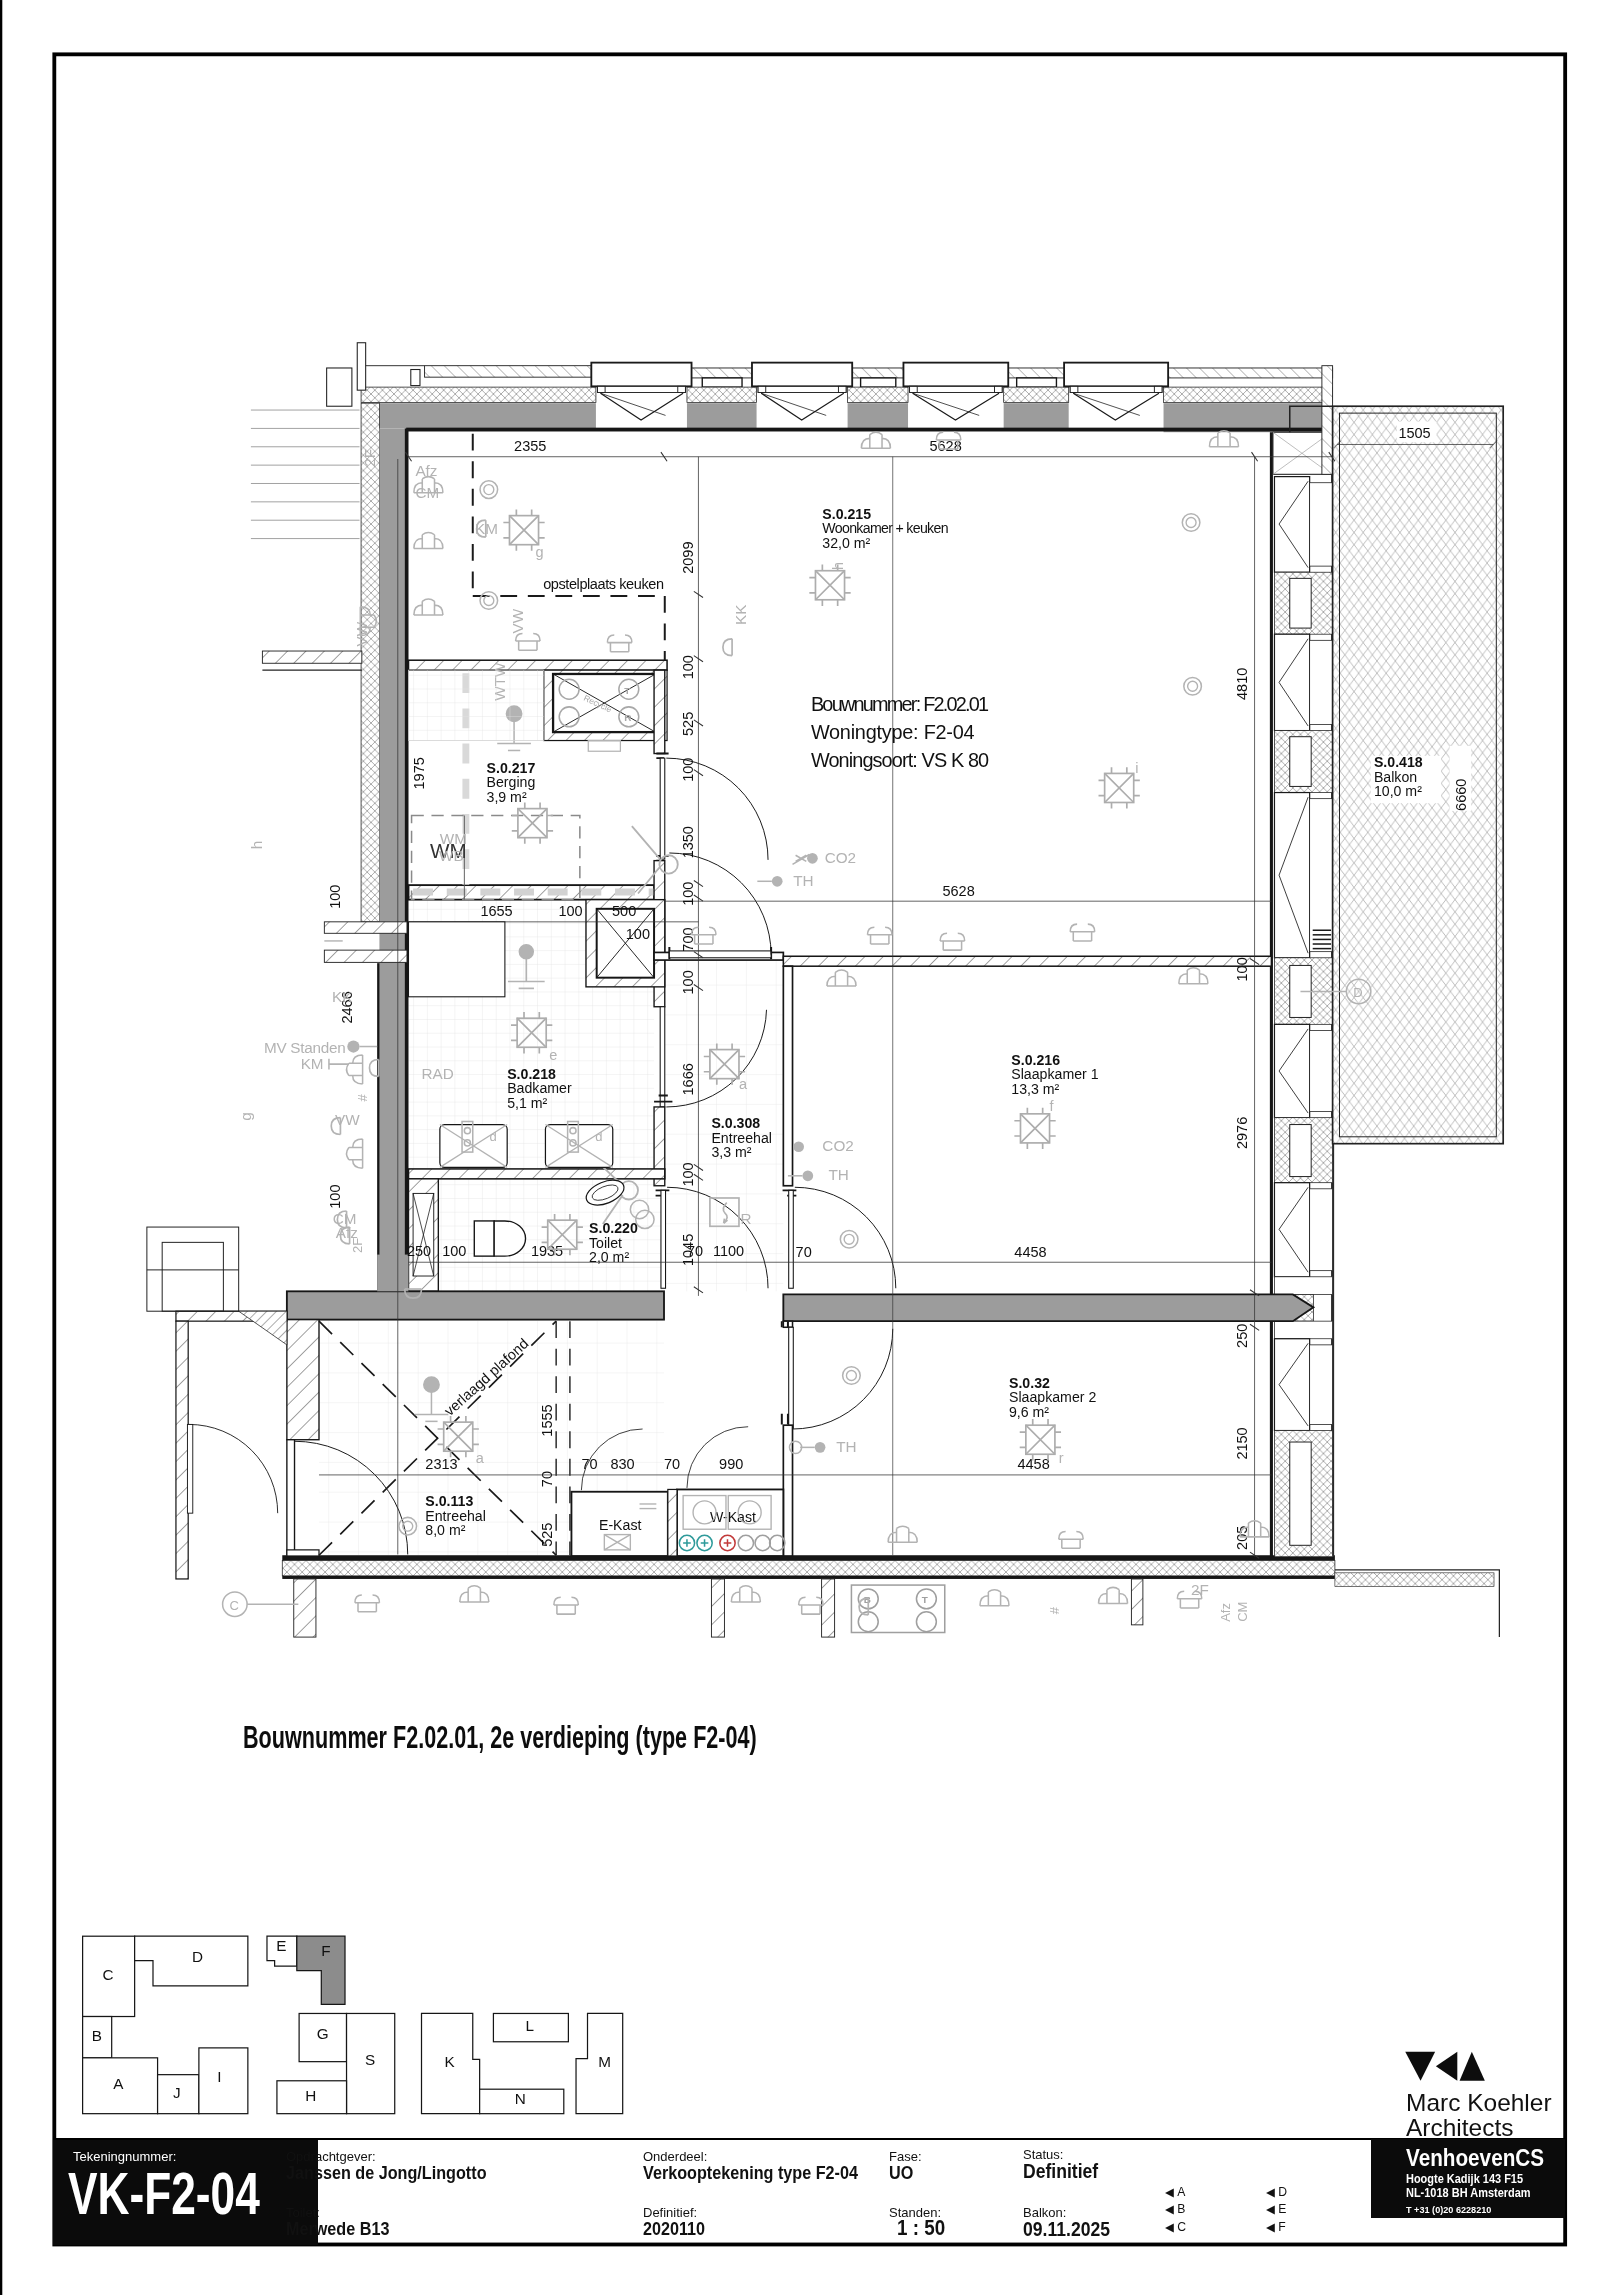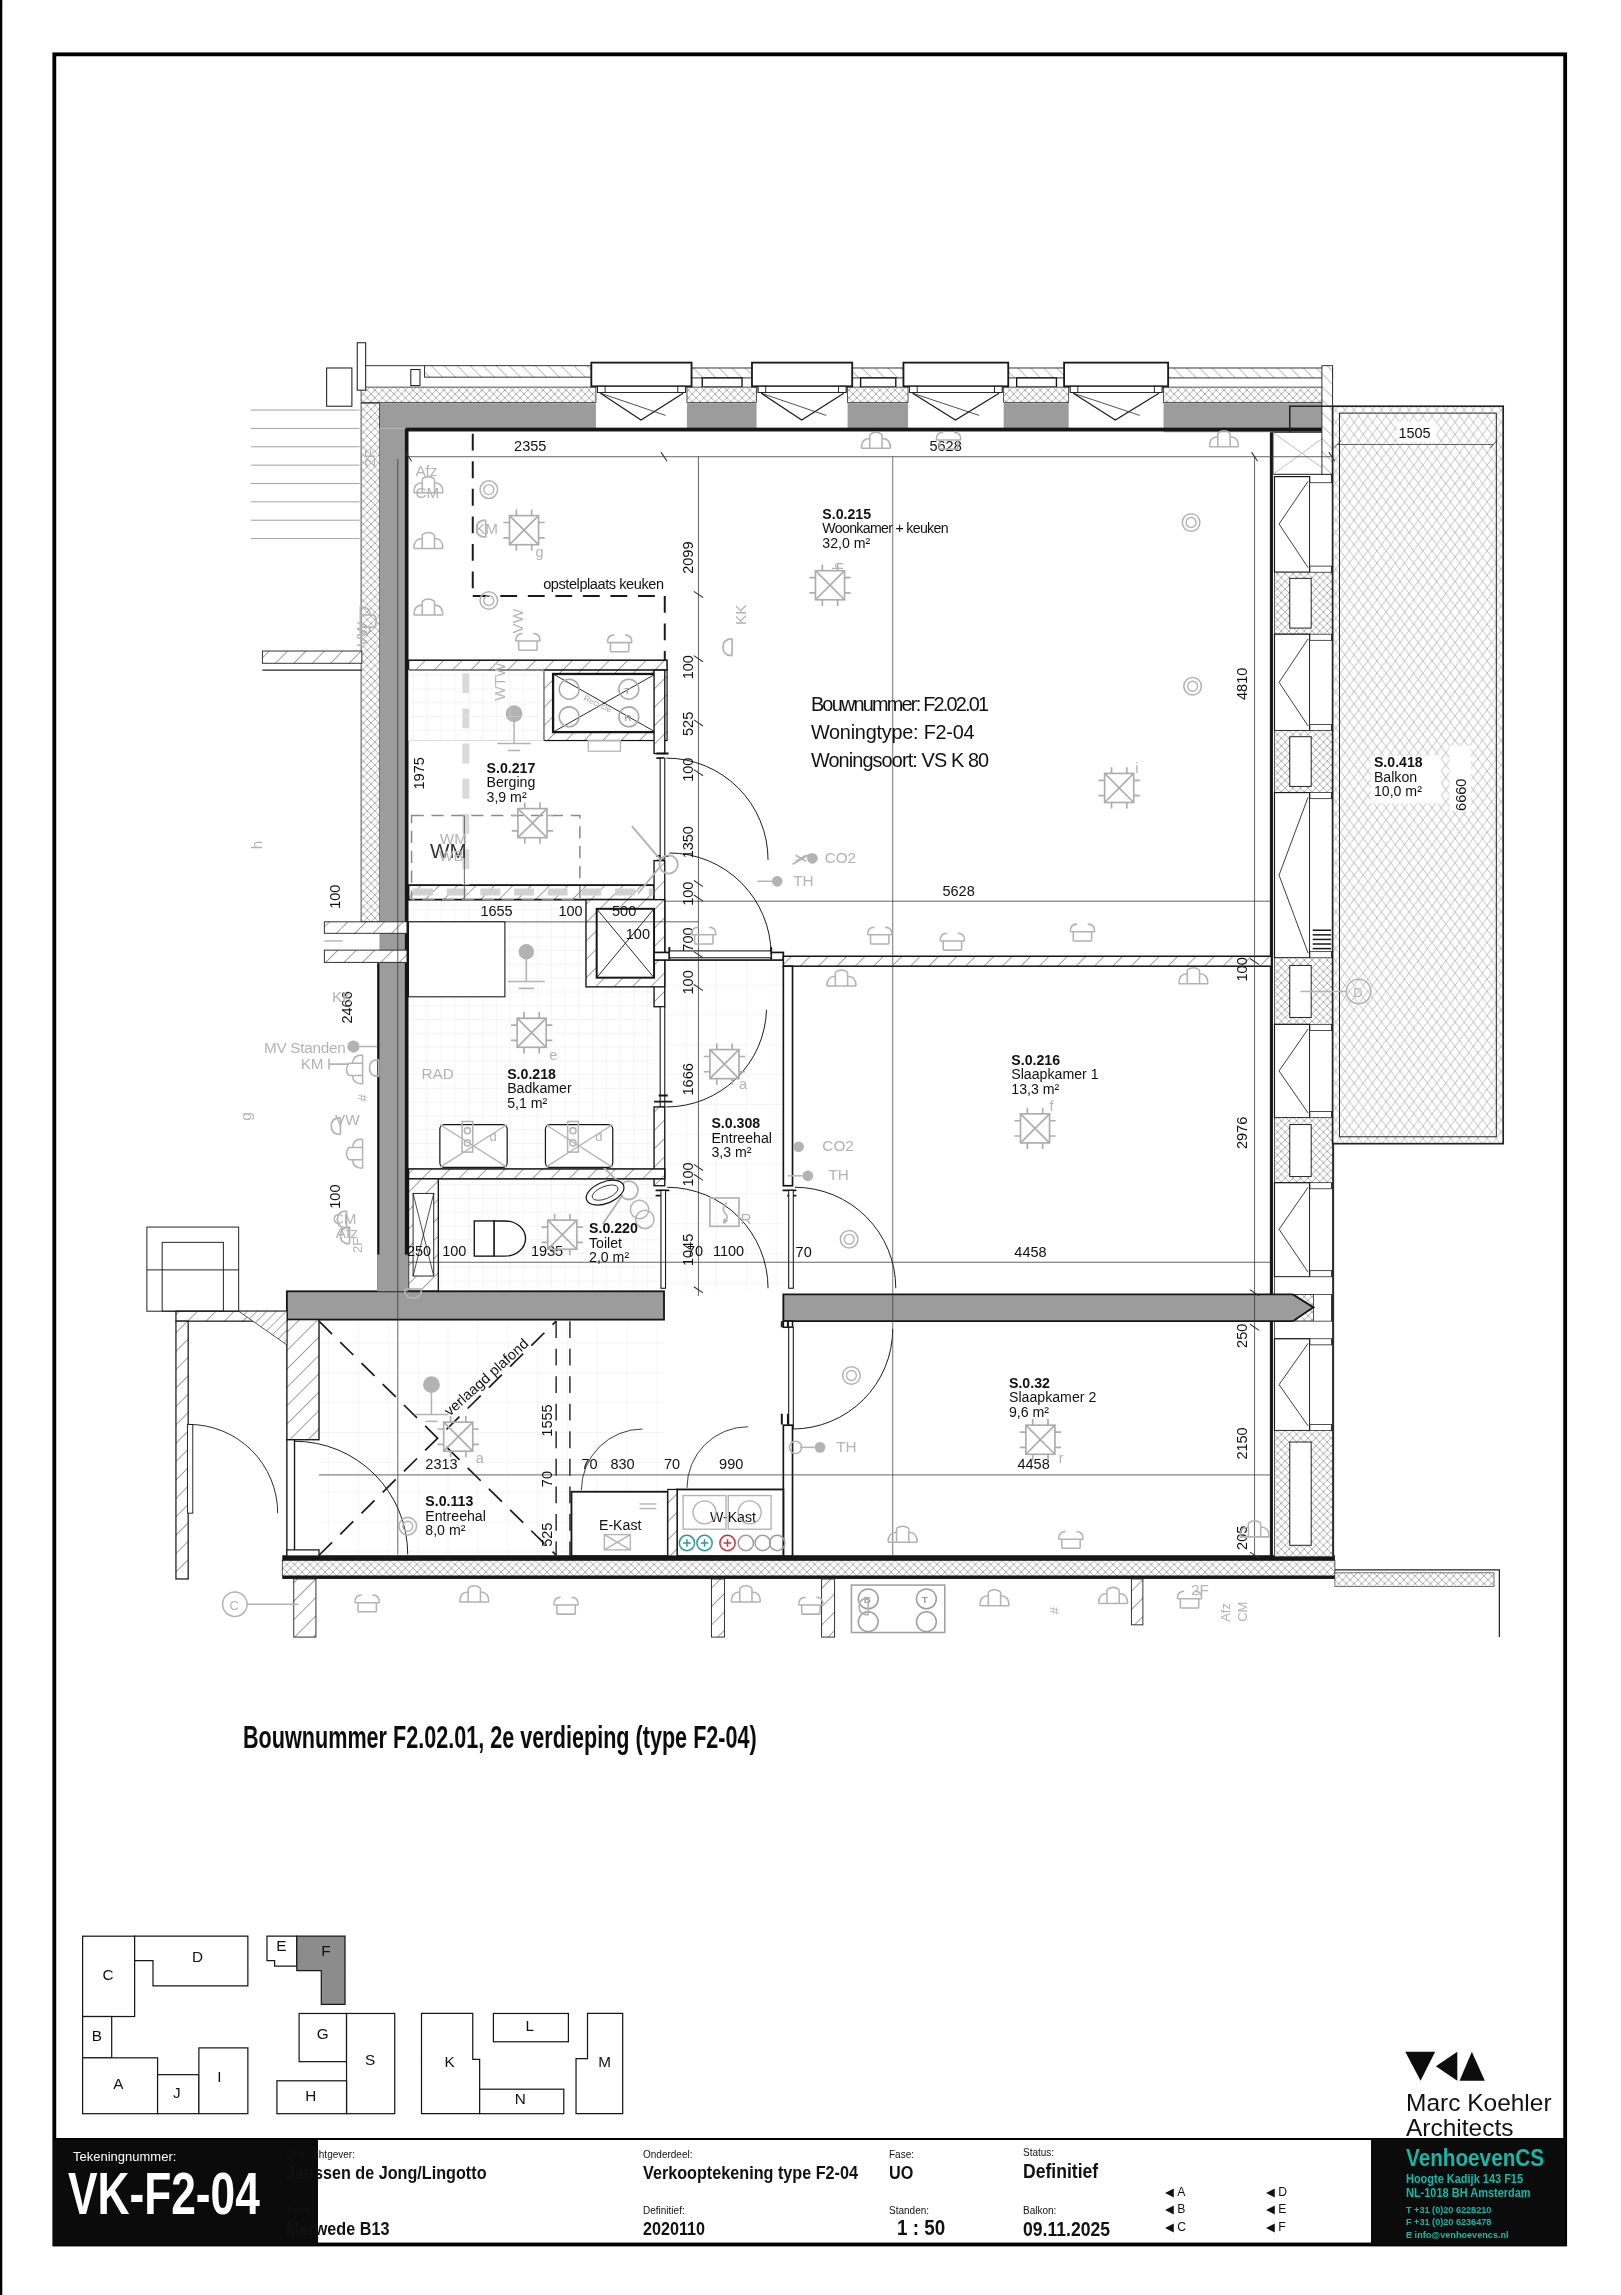--- a/index.html
+++ b/index.html
@@ -1,18 +1,18 @@
 <!DOCTYPE html>
 <html style="font-size:12.2px"><head>
 <meta charset="utf-8">
 <style>
 html,body{margin:0;padding:0}
 #page{position:relative;width:1621px;height:2295px;background:#fff;font-family:"Liberation Sans",sans-serif;overflow:hidden}
 .abs{position:absolute}
-.lab{font-size:10px;color:#111}
+.lab{font-size:13px;color:#111}
 .bval{font-weight:bold;font-size:18.4px;color:#111;transform:scaleX(.88);transform-origin:left}
 </style>
 </head>
 <body>
 <div id="page">
 <svg width="1621" height="2295" viewBox="0 0 2119 3000" xmlns="http://www.w3.org/2000/svg" style="position:absolute;left:0;top:0">
 <defs>
 <pattern id="hx" width="9" height="9" patternUnits="userSpaceOnUse" patternTransform="rotate(45)">
           <rect width="9" height="9" fill="#fff"></rect>
           <line x1="0" y1="0" x2="0" y2="9" stroke="#3a3a3a" stroke-width="1.1"></line>
@@ -871,21 +871,21 @@
 <div class="abs" style="left:1023px;top:2217px;font-size:20.7px;font-weight:bold;color:#111;transform:scaleX(.85);transform-origin:left">09.11.2025</div>
 
 <div class="abs" style="left:1165px;top:2185px;font-size:11.5px;color:#111">◀<span style="font-size:12.2px">&nbsp;A</span></div>
 <div class="abs" style="left:1165px;top:2202px;font-size:11.5px;color:#111">◀<span style="font-size:12.2px">&nbsp;B</span></div>
 <div class="abs" style="left:1165px;top:2220px;font-size:11.5px;color:#111">◀<span style="font-size:12.2px">&nbsp;C</span></div>
 
 <div class="abs" style="left:1266px;top:2185px;font-size:11.5px;color:#111">◀<span style="font-size:12.2px">&nbsp;D</span></div>
 <div class="abs" style="left:1266px;top:2202px;font-size:11.5px;color:#111">◀<span style="font-size:12.2px">&nbsp;E</span></div>
 <div class="abs" style="left:1266px;top:2220px;font-size:11.5px;color:#111">◀<span style="font-size:12.2px">&nbsp;F</span></div>
 
-<div class="abs" style="left:1371px;top:2139px;width:194px;height:106px;background:#0b0b0b;color:#14b8a6">
+<div class="abs" style="left:1371px;top:2139px;width:194px;height:79px;background:#0b0b0b;color:#ffffff">
   <div class="abs" style="left:35px;top:6.1px;font-size:23px;font-weight:bold;transform:scaleX(.9);transform-origin:left">VenhoevenCS</div>
   <div class="abs" style="left:35px;top:33px;font-size:12.2px;font-weight:bold;transform:scaleX(.9);transform-origin:left;white-space:nowrap">Hoogte Kadijk 143 F15</div>
   <div class="abs" style="left:35px;top:47px;font-size:12.2px;font-weight:bold;transform:scaleX(.9);transform-origin:left;white-space:nowrap">NL-1018 BH Amsterdam</div>
   <div class="abs" style="left:35px;top:65px;font-size:9.6px;font-weight:bold;transform:scaleX(.95);transform-origin:left;white-space:nowrap">T +31 (0)20 6228210</div>
   <div class="abs" style="left:35px;top:77px;font-size:9.6px;font-weight:bold;transform:scaleX(.95);transform-origin:left;white-space:nowrap">F +31 (0)20 6236478</div>
   <div class="abs" style="left:35px;top:90px;font-size:9.6px;font-weight:bold;transform:scaleX(.95);transform-origin:left;white-space:nowrap">E info@venhoevencs.nl</div>
 </div>
 </div>
 
 

